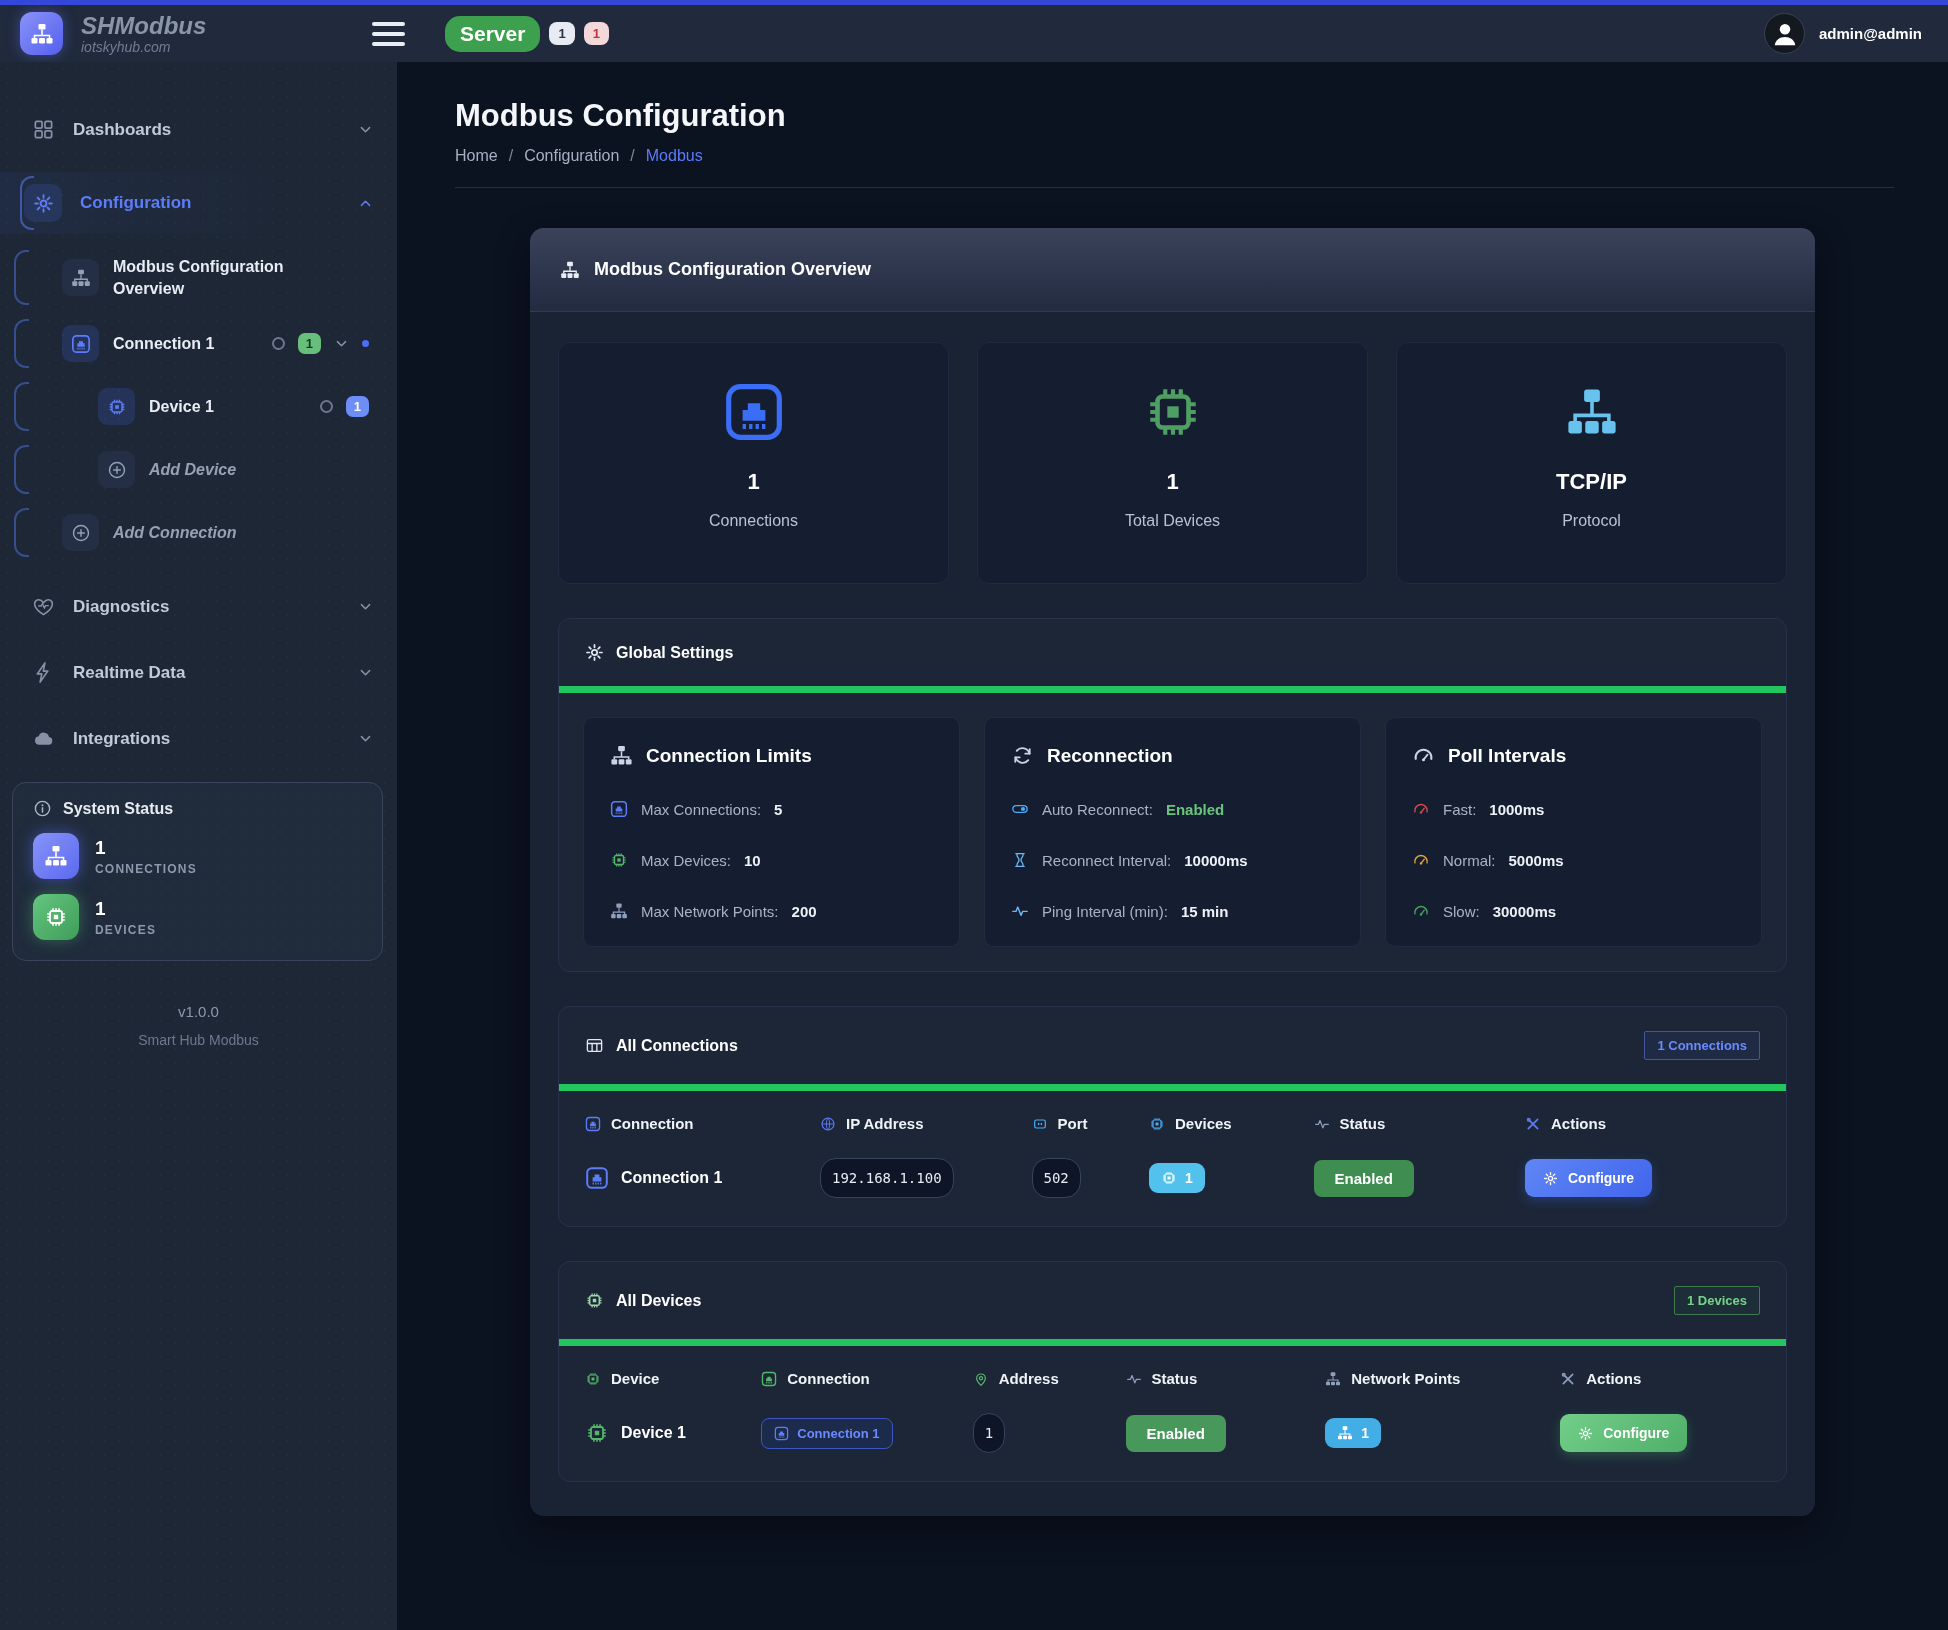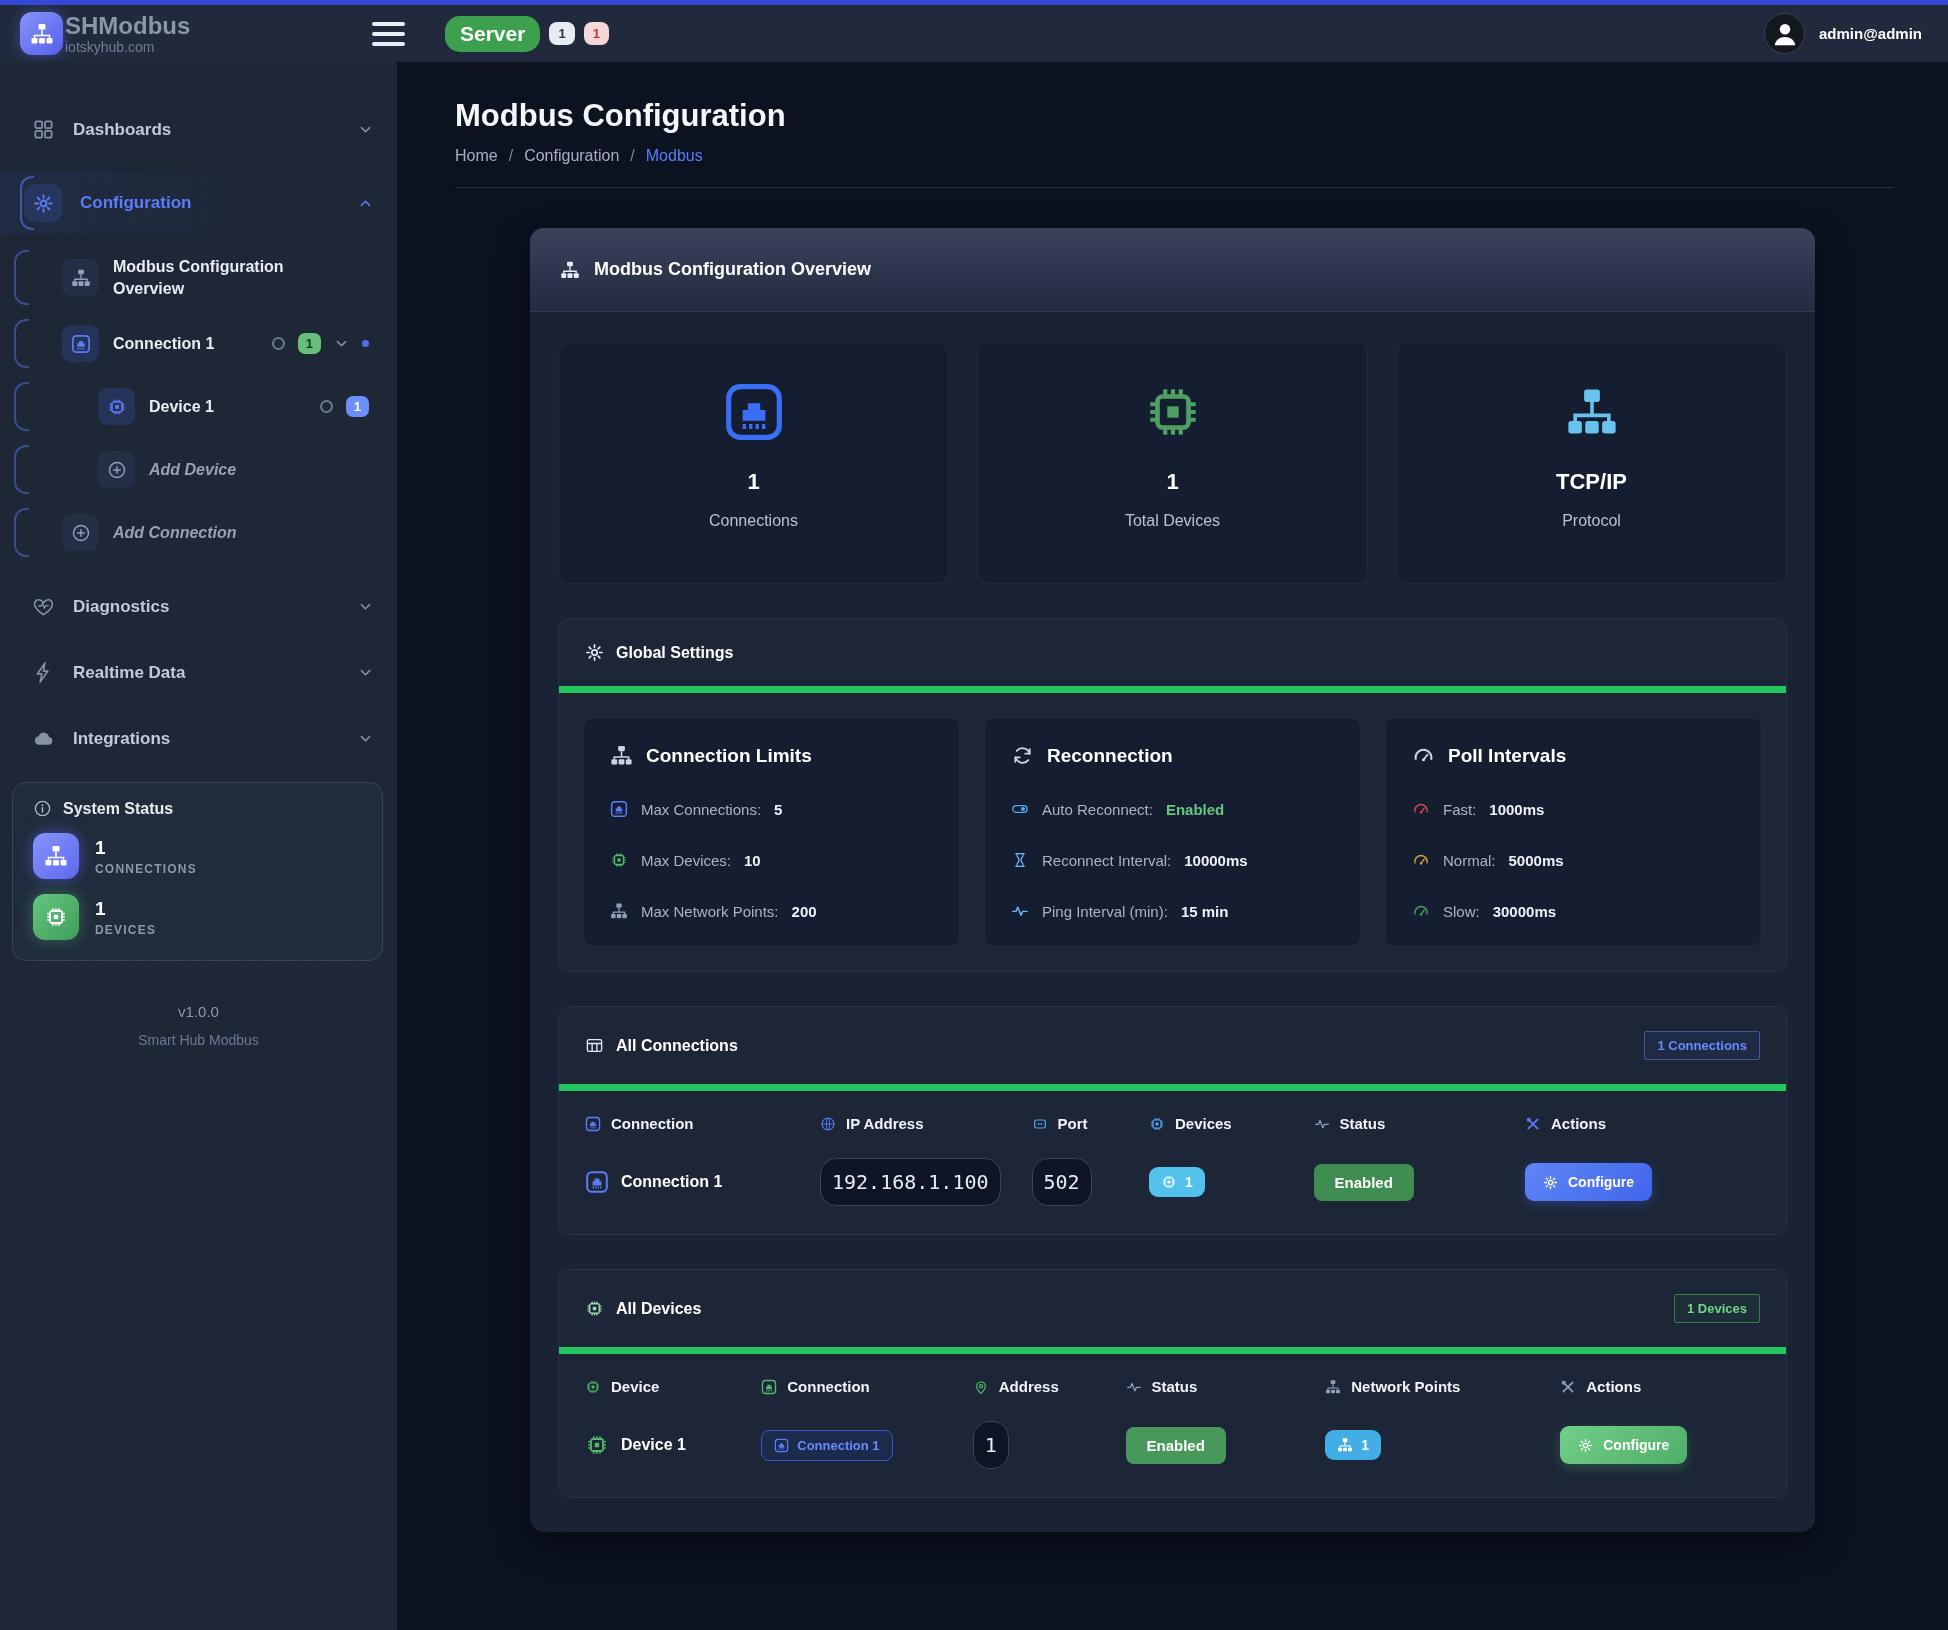--- a/index.html
+++ b/index.html
@@ -4,21 +4,21 @@
 <style>
   * { margin:0; padding:0; box-sizing:border-box; }
   html,body { width:1948px; height:1630px; overflow:hidden; background:#0b1220;
     font-family:"Liberation Sans", sans-serif; }
   .ic { display:inline-block; vertical-align:middle; flex:none; }
   svg.ic { width:20px; height:20px; }
 
   
   .top-strip { height:5px; background:#3547d8; }
   .topbar { height:57px; background:#202a3c; display:flex; align-items:center; padding:0 26px 0 20px; }
-  .brand { display:flex; align-items:flex-end; gap:2px; width:352px; }
+  .brand { display:flex; align-items:flex-end; gap:18px; width:352px;font-style:italic; }
   .logo { width:43px; height:43px; border-radius:12px; color:#fff;
     background:linear-gradient(135deg,#8a93f8,#545fee); display:grid; place-items:center;
     box-shadow:0 0 14px rgba(99,110,245,.45); }
   .logo svg { width:24px; height:24px; }
   .brand-text { line-height:1.05; }
   .brand-title { font-size:24px; font-weight:700; color:#8b95aa; }
   .brand-sub { font-size:14px; color:#717c93; margin-top:2px; }
   .burger { display:flex; flex-direction:column; gap:6px; cursor:pointer; margin-right:40px; }
   .burger span { width:33px; height:4px; background:#e9edf4; border-radius:2px; }
   .badge-server { background:#3da04f; color:#fff; font-weight:700; font-size:21px;
@@ -142,21 +142,21 @@
   .tbl-cols, .tbl-row { display:grid; align-items:center; padding:0 26px; }
   .conn-grid { grid-template-columns:20% 18% 10% 14% 18% 20%; }
   .dev-grid  { grid-template-columns:15% 18% 13% 17% 20% 17%; }
   .tbl-cols { padding-top:24px; padding-bottom:16px; }
   .col-h { display:flex; align-items:center; gap:10px; color:#f0f3f8; font-weight:700; font-size:15px; }
   .col-h svg { width:16px; height:16px; }
   .tbl-row { padding-top:10px; padding-bottom:28px; }
   .cell { display:flex; align-items:center; gap:12px; }
   .row-ic svg { width:24px; height:24px; }
   .row-name { color:#fff; font-weight:700; font-size:16px; }
-  .mono-box { font-family:"DejaVu Sans Mono", monospace; font-size:20px; color:#e8ecf4;
+  .mono-box { font-family:"DejaVu Sans Mono", monospace; font-size:14px; color:#e8ecf4;
     background:#0d1526; border:1px solid #38445c; border-radius:16px; padding:11px 11px; display:inline-block; }
   .badge-dev { background:#52c2ec; color:#fff; border-radius:9px; padding:7px 12px;
     display:inline-flex; gap:8px; align-items:center; font-weight:700; font-size:14px; }
   .badge-dev svg { width:16px; height:16px; }
   .badge-np { background:#43aee6; }
   .btn { border:none; cursor:pointer; display:inline-flex; align-items:center; gap:10px;
     font-family:inherit; }
   .btn-enabled { background:#3f8d51; color:#fff; font-weight:700; font-size:15px;
     border-radius:8px; padding:10px 21px; }
   .btn-enabled.dev { background:#47985a; }

